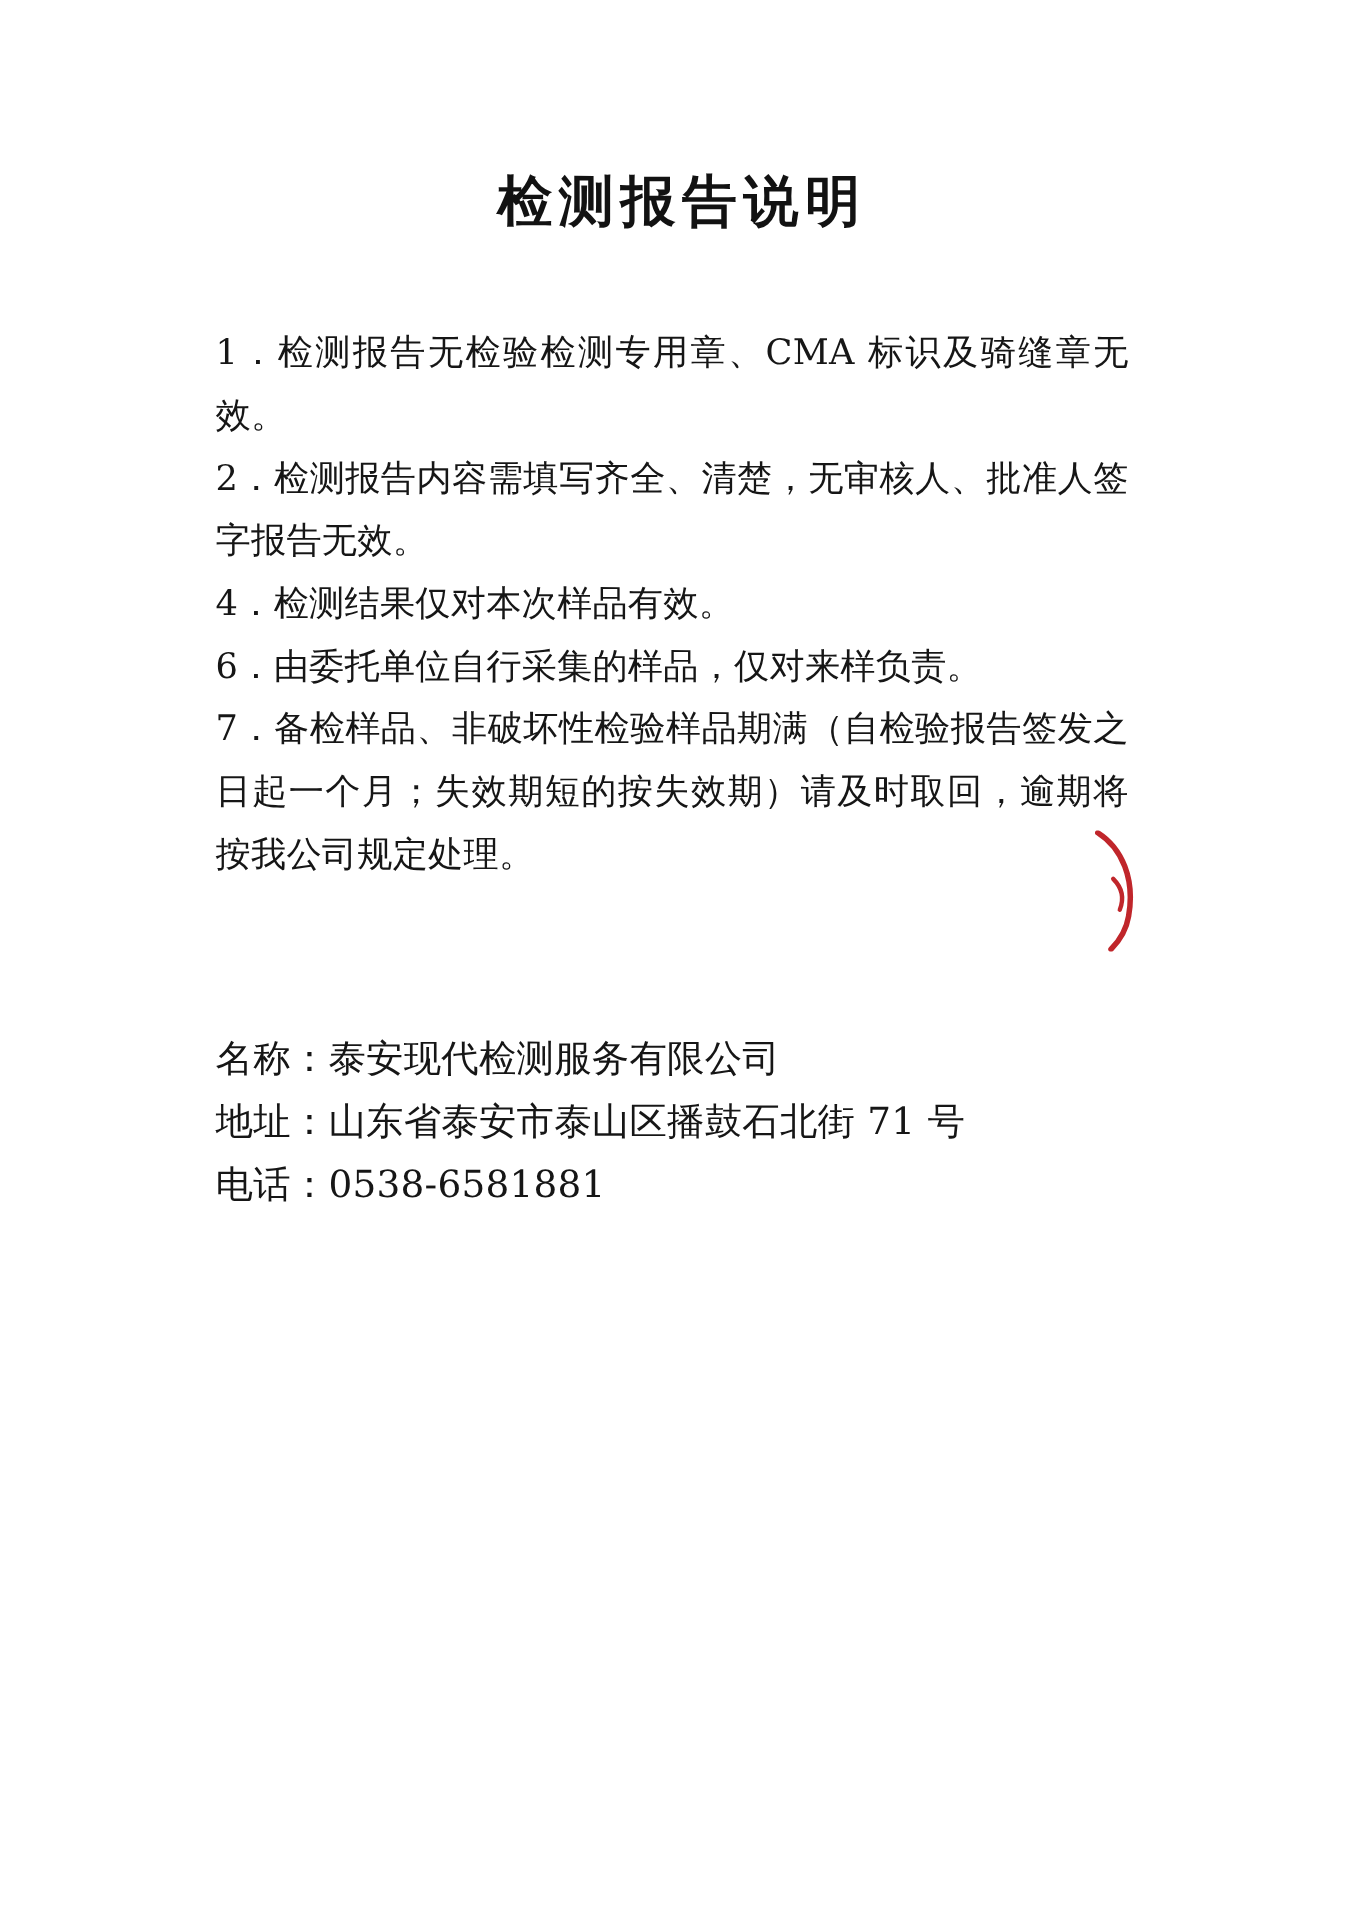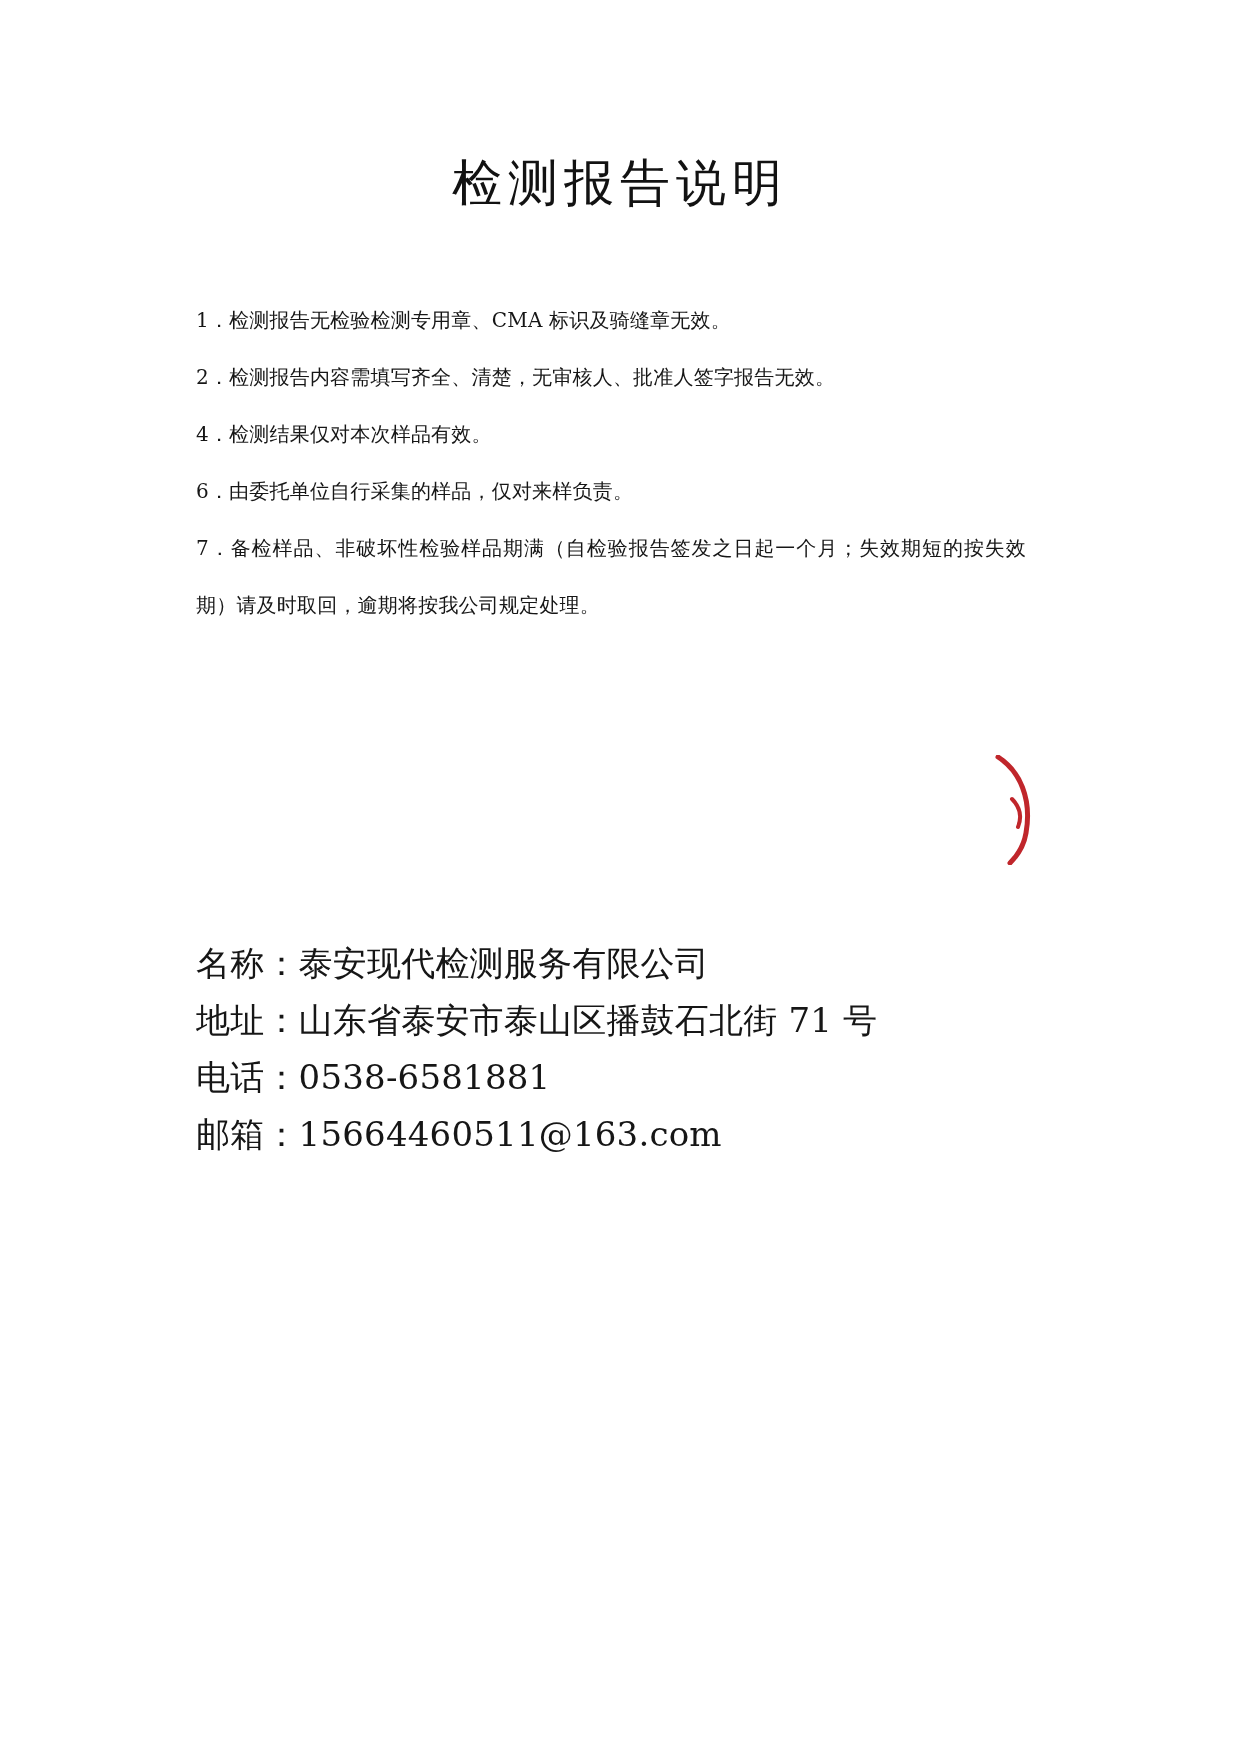--- a/index.html
+++ b/index.html
@@ -22,33 +22,33 @@
     height: 1755px;
     box-sizing: border-box;
   }
   .doc-title {
     position: absolute;
     top: 150px;
     left: 0;
     width: 1240px;
     text-align: center;
     font-family: "DejaVu Serif", "Liberation Serif", serif;
-    font-weight: 400;
+    font-weight: 700;
     font-size: 50px;
     letter-spacing: 6px;
     color: #121212;
   }
   .clauses {
     position: absolute;
     top: 292px;
     left: 196px;
     width: 830px;
   }
   .clause {
-    font-size: 20px;
+    font-size: 32px;
     line-height: 57px;
     color: #161616;
     letter-spacing: 0.2px;
     text-align: justify;
   }
   .contact {
     position: absolute;
     top: 935px;
     left: 196px;
     width: 830px;
@@ -96,23 +96,20 @@
   <div class="contact">
     <div class="contact-line">
       <span class="label">名称：</span><span class="value">泰安现代检测服务有限公司</span>
     </div>
     <div class="contact-line">
       <span class="label">地址：</span><span class="value">山东省泰安市泰山区播鼓石北街 71 号</span>
     </div>
     <div class="contact-line">
       <span class="label">电话：</span><span class="value">0538-6581881</span>
     </div>
-    <div class="contact-line">
-      <span class="label">邮箱：</span><span class="value">15664460511@163.com</span>
-    </div>
   </div>
 
   <div class="seal-mark">
     <svg width="60" height="110" viewBox="0 0 60 110" xmlns="http://www.w3.org/2000/svg">
       <path d="M8 2 C30 16, 42 44, 36 78 C34 90, 28 100, 20 108" fill="none" stroke="#c0262b" stroke-width="5" stroke-linecap="round"></path>
       <path d="M22 44 C30 52, 32 62, 28 72" fill="none" stroke="#c0262b" stroke-width="4" stroke-linecap="round"></path>
     </svg>
   </div>
 
 </div>

